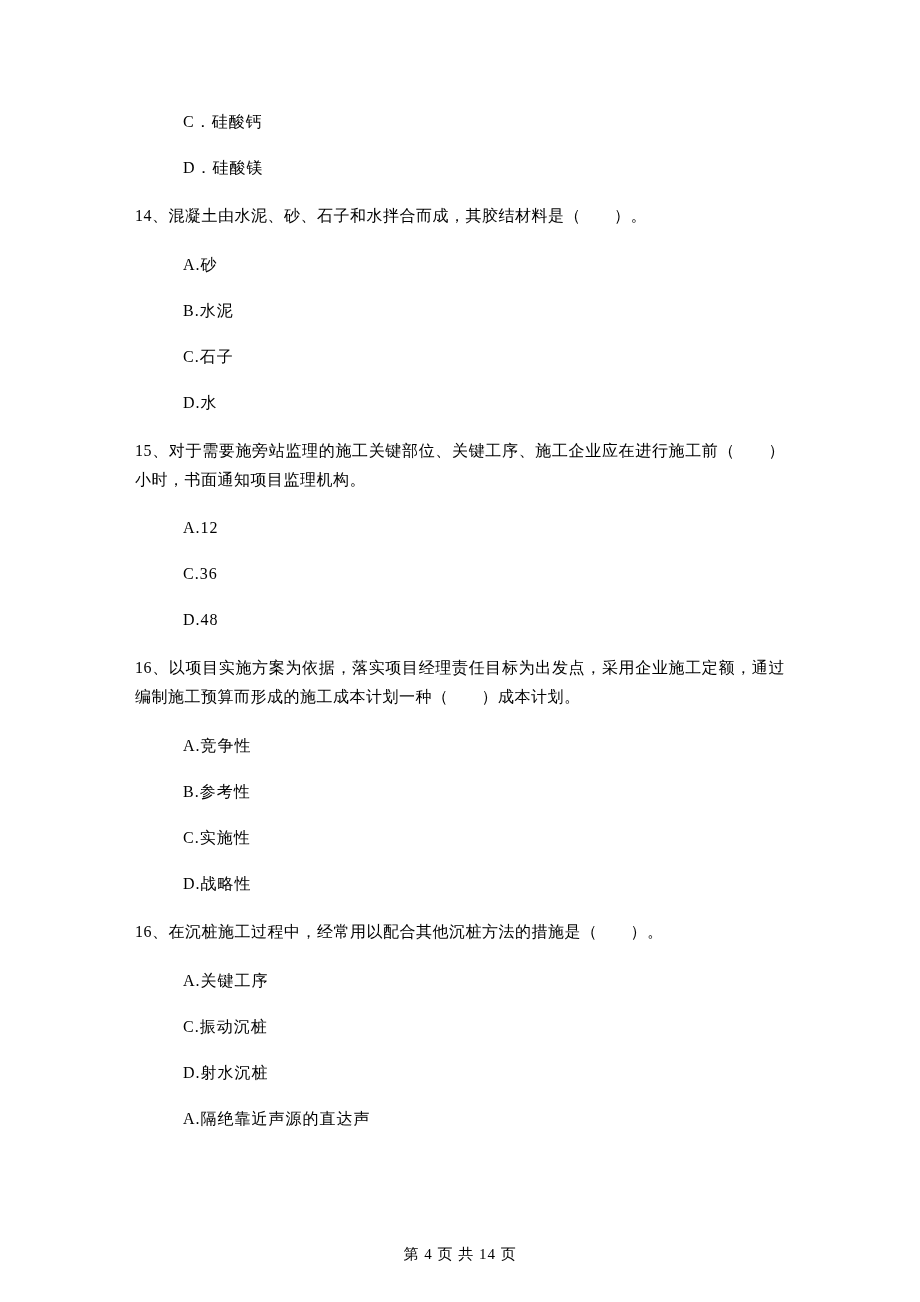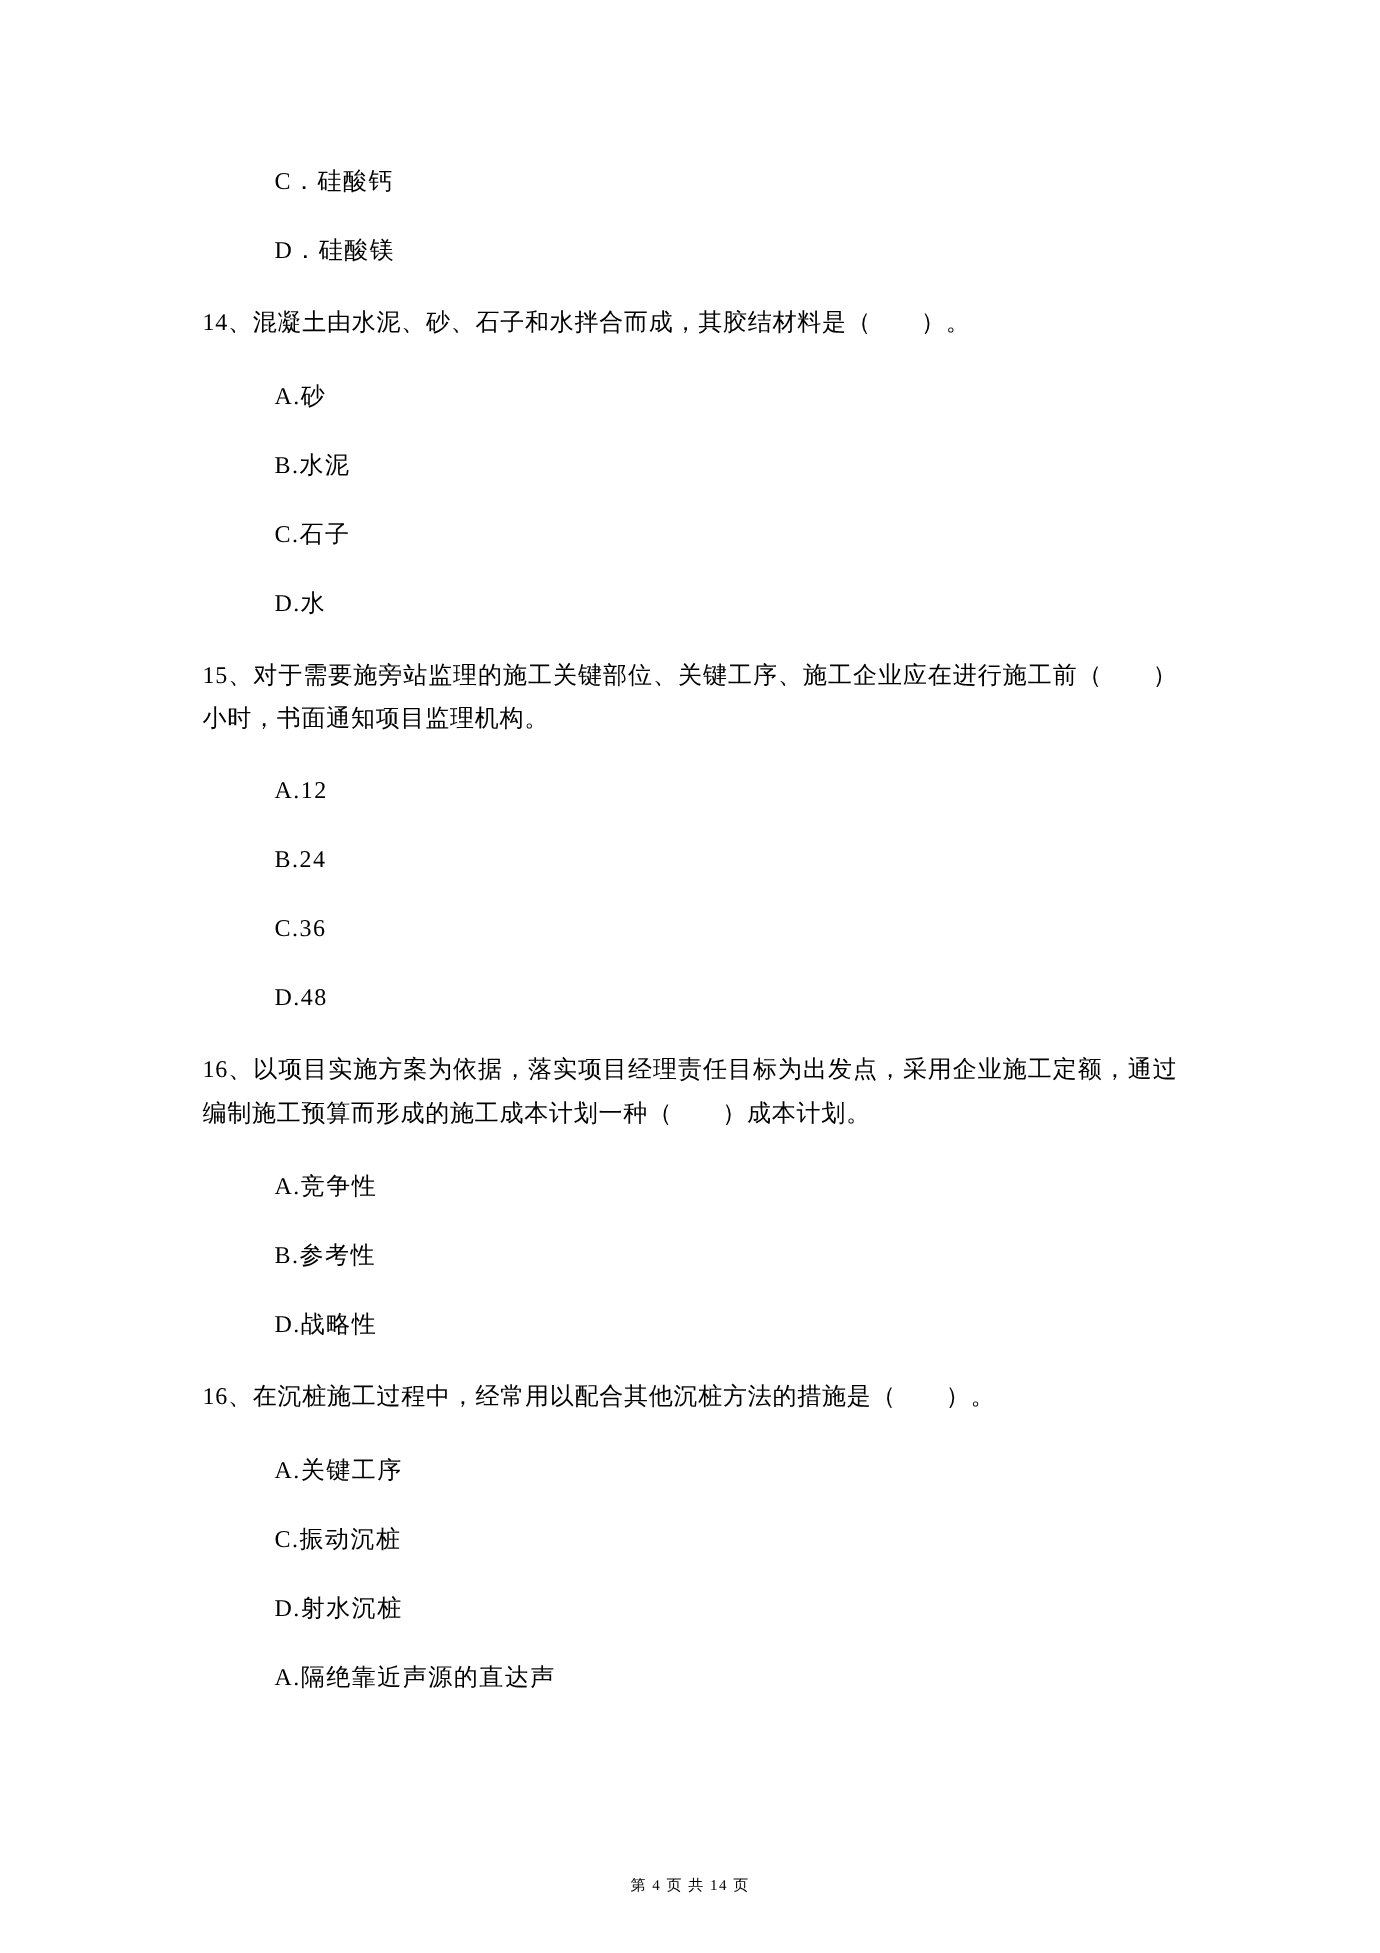--- a/index.html
+++ b/index.html
@@ -32,47 +32,47 @@
     margin-bottom: 16px;
     line-height: 1.5;
     letter-spacing: 1px;
   }
   .footer {
     position: absolute;
     bottom: 38px;
     left: 0;
     width: 100%;
     text-align: center;
-    font-size: 10px;
+    font-size: 15px;
     letter-spacing: 1px;
   }
 </style>
 </head>
 <body>
 
 <div class="page">
 
   <div class="option">C．硅酸钙</div>
   <div class="option">D．硅酸镁</div>
 
   <div class="question">14、混凝土由水泥、砂、石子和水拌合而成，其胶结材料是（　　）。</div>
   <div class="option">A.砂</div>
   <div class="option">B.水泥</div>
   <div class="option">C.石子</div>
   <div class="option">D.水</div>
 
   <div class="question">15、对于需要施旁站监理的施工关键部位、关键工序、施工企业应在进行施工前（　　）小时，书面通知项目监理机构。</div>
   <div class="option">A.12</div>
-  <div class="option">B.24</div>
   <div class="option">C.36</div>
   <div class="option">D.48</div>
 
   <div class="question">16、以项目实施方案为依据，落实项目经理责任目标为出发点，采用企业施工定额，通过编制施工预算而形成的施工成本计划一种（　　）成本计划。</div>
   <div class="option">A.竞争性</div>
   <div class="option">B.参考性</div>
+  <div class="option">C.实施性</div>
   <div class="option">D.战略性</div>
 
   <div class="question">16、在沉桩施工过程中，经常用以配合其他沉桩方法的措施是（　　）。</div>
   <div class="option">A.关键工序</div>
   <div class="option">C.振动沉桩</div>
   <div class="option">D.射水沉桩</div>
 
   <div class="option-tight">A.隔绝靠近声源的直达声</div>
 
 </div>

